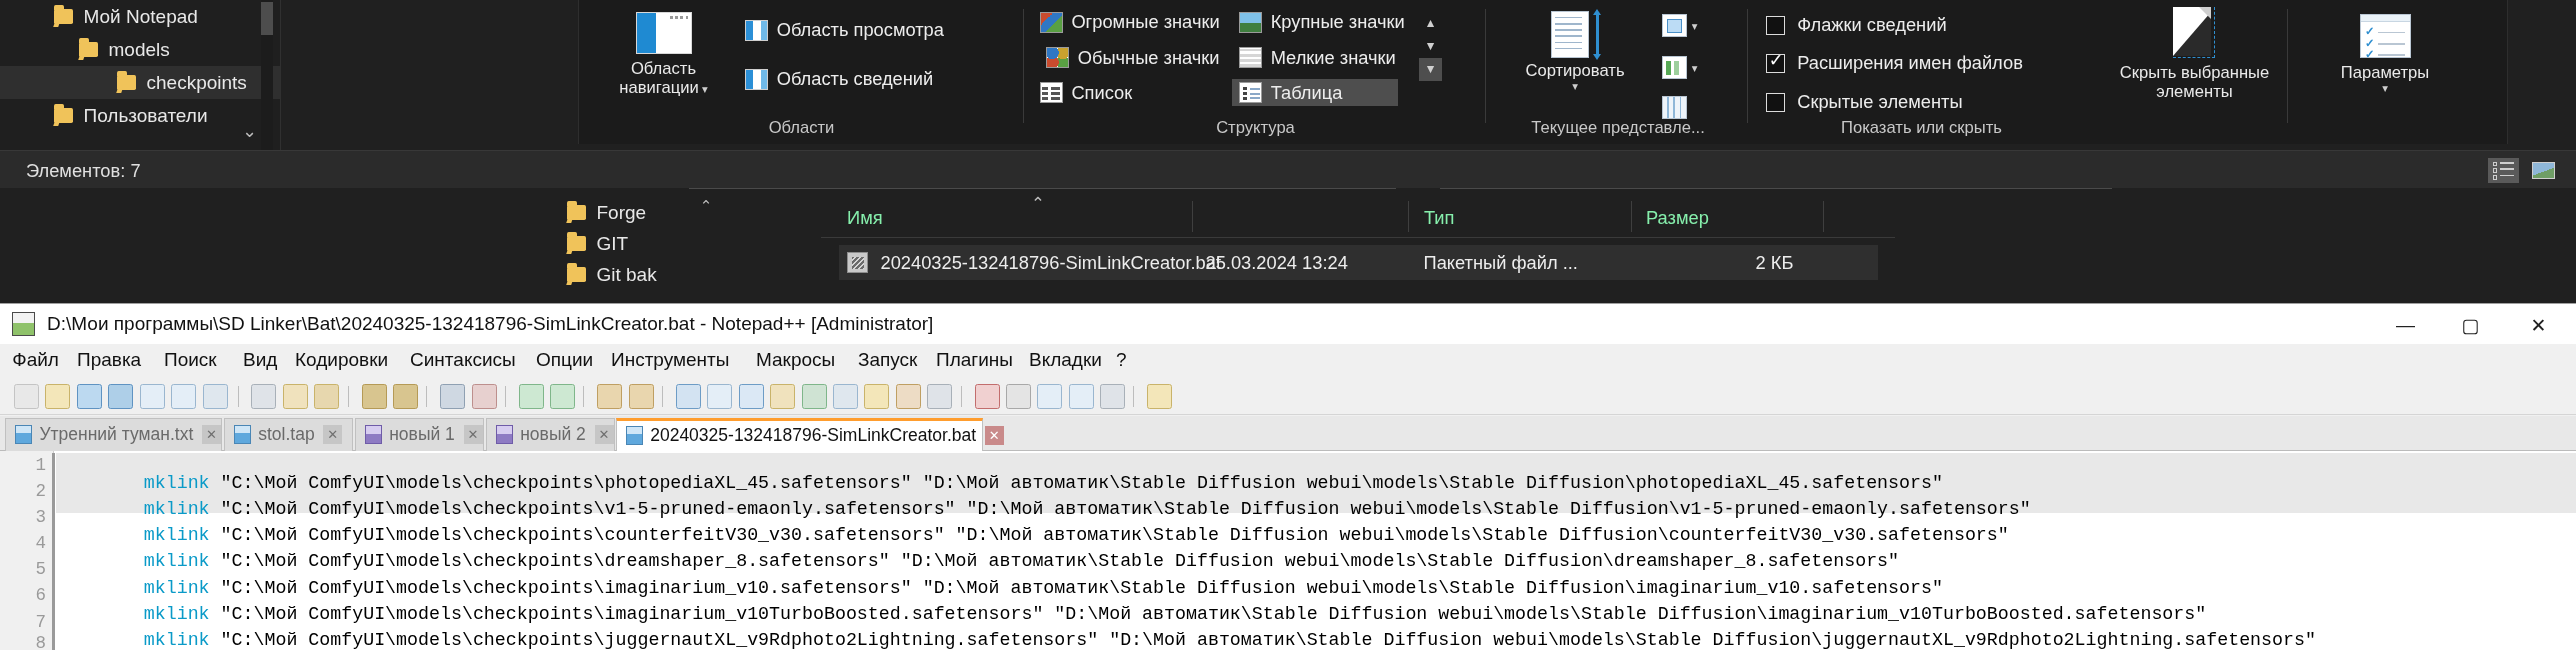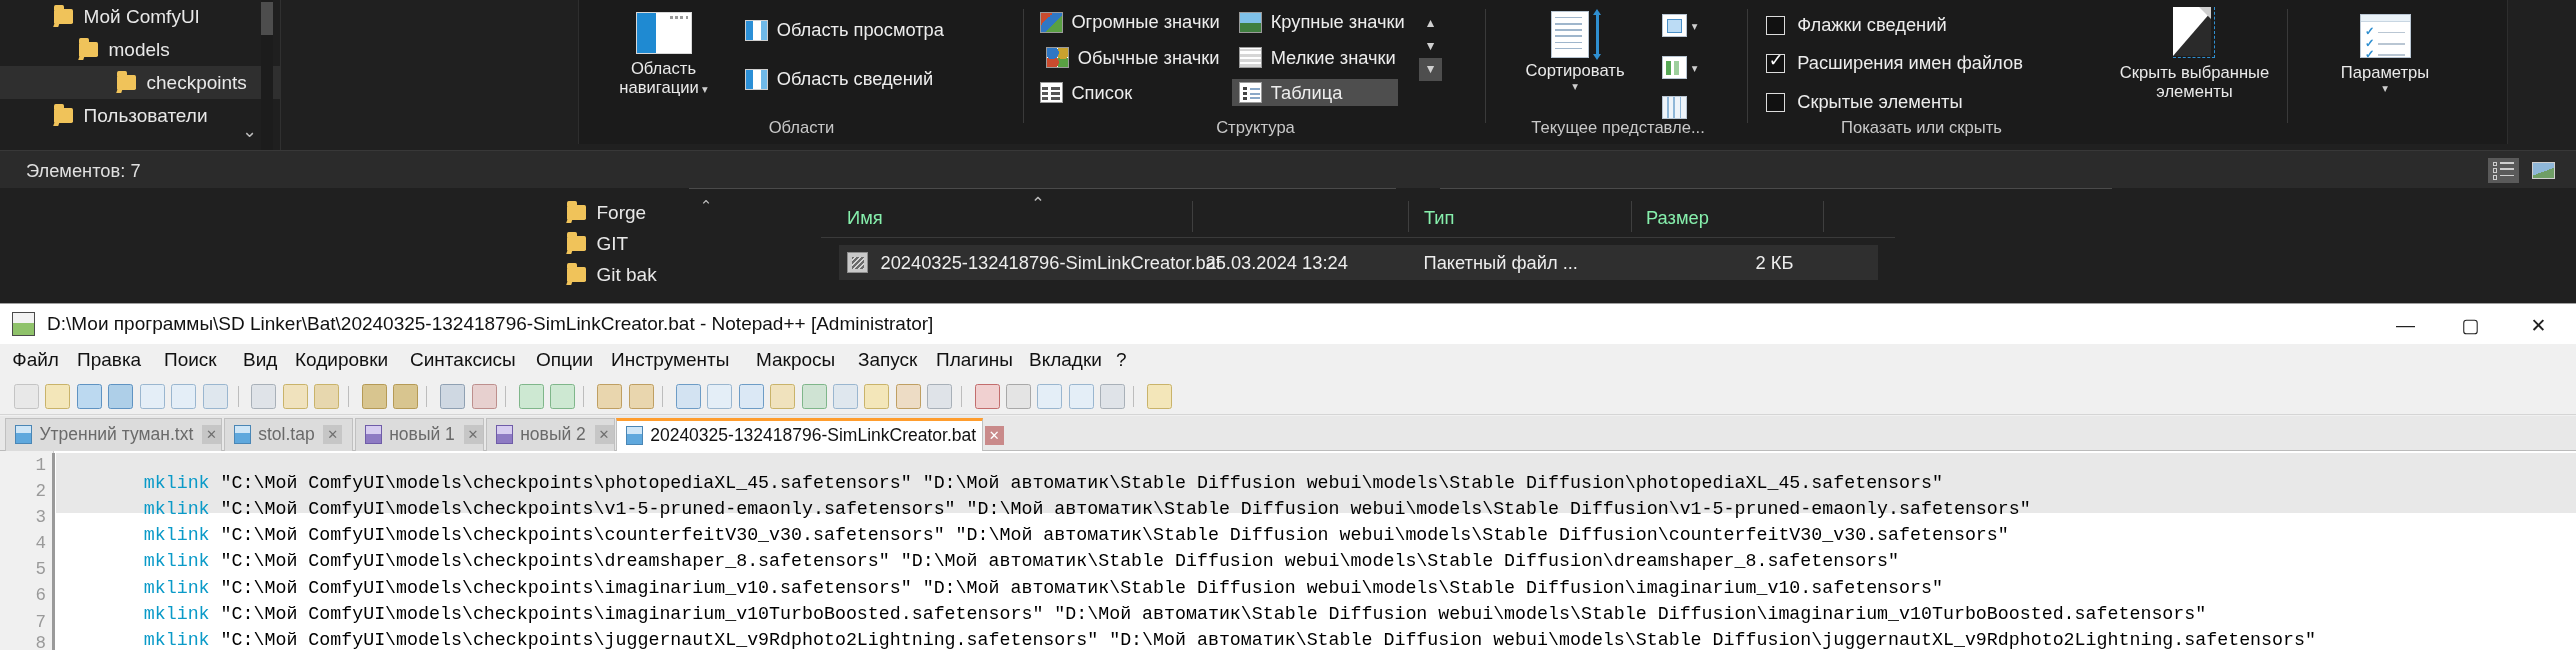--- a/index.html
+++ b/index.html
@@ -240,21 +240,21 @@
 </head>
 <body>
 
 <div id="explorer">
 
   <div id="left-edge"></div>
 
   <div id="nav-pane">
     <div class="nav-row" style="padding-left:54px">
       <span class="folder-ico"></span>
-      <span>Мой ComfyUI</span>
+      <span>Мой Notepad</span>
     </div>
     <div class="nav-row" style="padding-left:79px">
       <span class="folder-ico"></span>
       <span>models</span>
     </div>
     <div class="nav-row sel" style="padding-left:117px">
       <span class="folder-ico"></span>
       <span>checkpoints</span>
     </div>
     <div class="nav-row" style="padding-left:54px">

